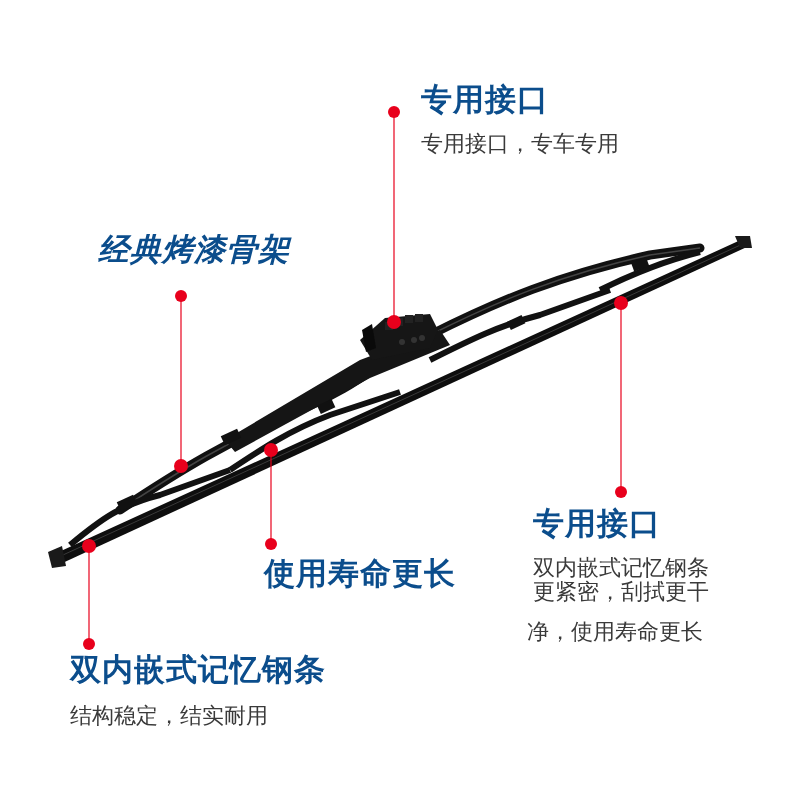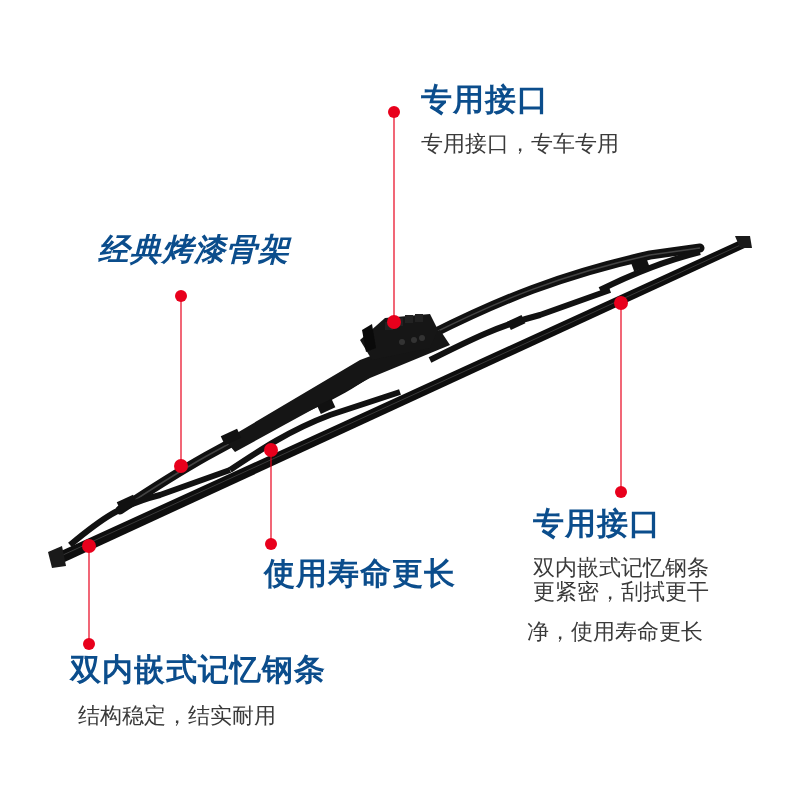--- a/index.html
+++ b/index.html
@@ -83,13 +83,13 @@
 <div class="title" style="left:98px; top:234px;font-style:italic;">经典烤漆骨架</div>
 
 <div class="title" style="left:533px; top:508px;">专用接口</div>
 <div class="desc" style="left:533px; top:552px;">双内嵌式记忆钢条</div>
 <div class="desc" style="left:533px; top:576px;">更紧密，刮拭更干</div>
 <div class="desc" style="left:527px; top:616px;">净，使用寿命更长</div>
 
 <div class="title" style="left:264px; top:558px;">使用寿命更长</div>
 
 <div class="title" style="left:70px; top:654px;">双内嵌式记忆钢条</div>
-<div class="desc" style="left:78px; top:700px;">结构稳定，结实耐用</div>
+<div class="desc" style="left:70px; top:700px;">结构稳定，结实耐用</div>
 
 </body></html>

